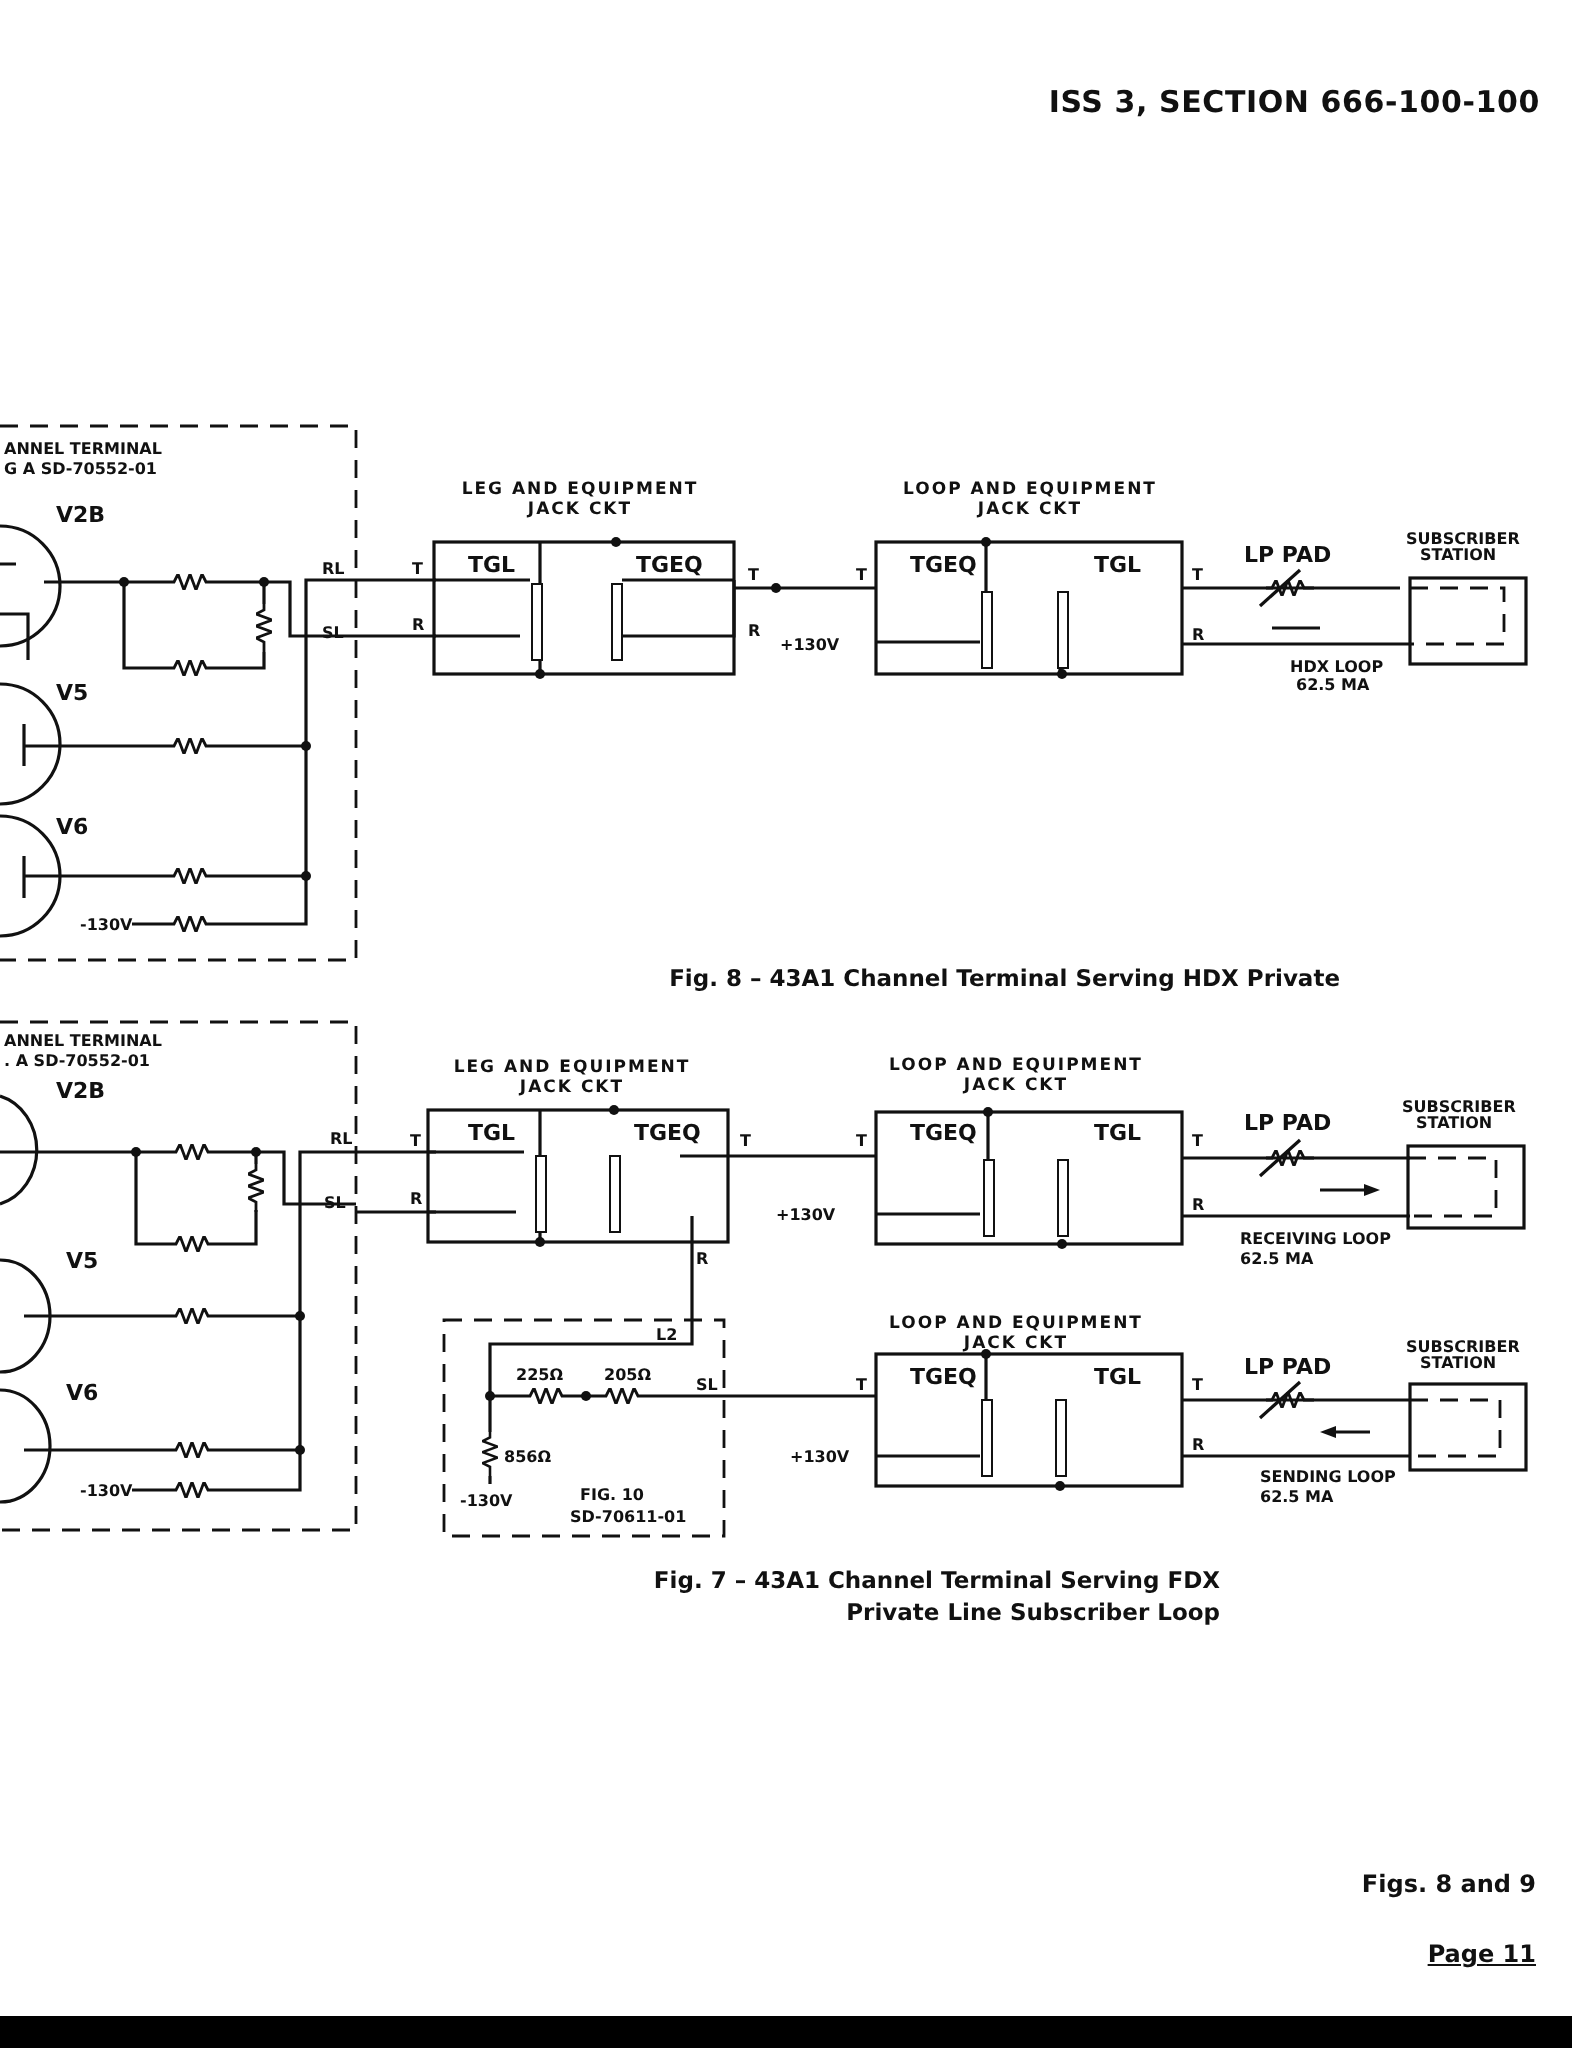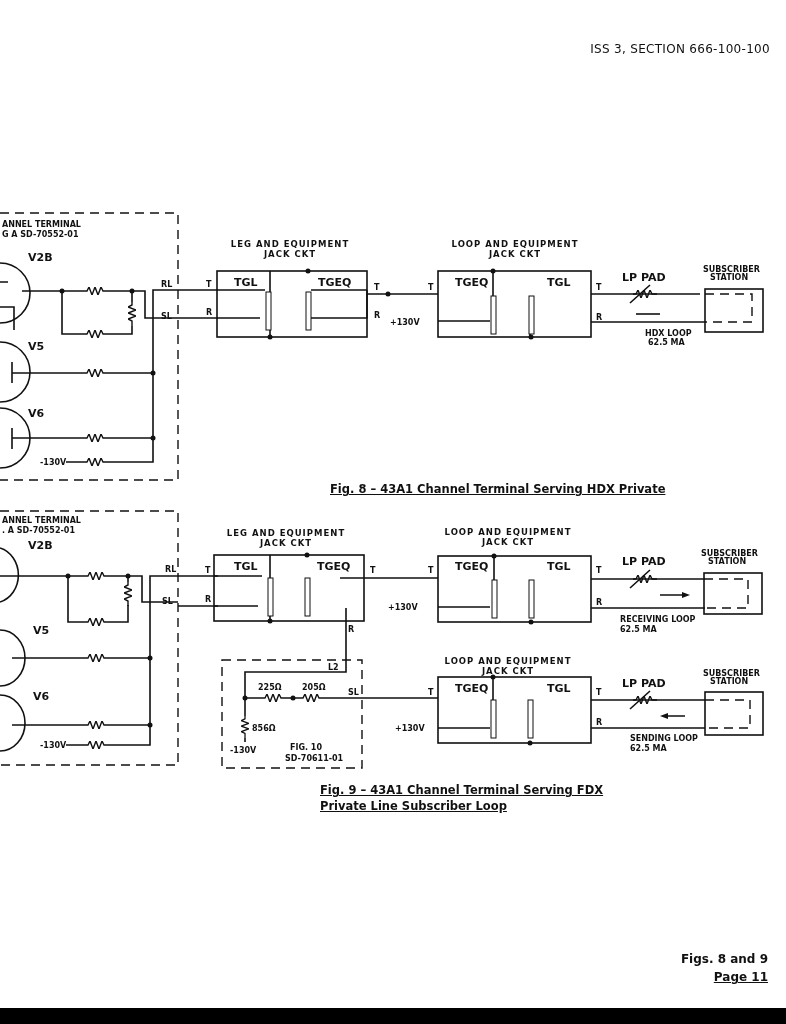--- a/index.html
+++ b/index.html
@@ -1,19 +1,19 @@
 <!DOCTYPE html>
 <html><head>
 <meta charset="utf-8">
 <style>
   html,body{margin:0;padding:0;background:#fff;}
   body{width:786px;height:1024px;position:relative;overflow:hidden;font-family:"DejaVu Sans",sans-serif;color:#111;}
-  .hdr{position:absolute;top:42px;right:16px;font-weight:normal;font-size:12px;letter-spacing:0.3px;}
-  .cap{position:absolute;font-weight:bold;font-size:11.5px;text-align:left;line-height:16px;text-decoration:underline;}
-  .foot1{position:absolute;top:935px;right:18px;font-weight:bold;font-size:12px;margin-top:17px;}
+  .hdr{position:absolute;top:42px;right:16px;font-weight:bold;font-size:15px;letter-spacing:0.3px;}
+  .cap{position:absolute;font-weight:bold;font-size:11.5px;text-align:right;line-height:16px;}
+  .foot1{position:absolute;top:935px;right:18px;font-weight:bold;font-size:12px;}
   .foot2{position:absolute;top:970px;right:18px;font-weight:bold;font-size:12px;text-decoration:underline;}
   .bar{position:absolute;left:0;top:1008px;width:786px;height:16px;background:#000;}
   svg{position:absolute;left:0;top:0;}
   svg text{font-family:"DejaVu Sans",sans-serif;fill:#111;}
   .lbl{font-size:8.5px;font-weight:bold;letter-spacing:1px;}
   .big{font-size:11px;font-weight:bold;}
   .sm{font-size:8px;font-weight:bold;}
   .w{stroke:#111;stroke-width:1.6;fill:none;}
   .d{stroke:#111;stroke-width:1.4;fill:none;stroke-dasharray:9 6;}
 </style>
@@ -221,19 +221,19 @@
     <text class="sm" x="710" y="684">STATION</text>
     <rect class="w" x="705" y="692" width="58" height="43"></rect>
     <path class="d" d="M705 700 H750 V728 H705"></path>
   </g>
 </svg>
 
 <div class="cap" style="left:330px;top:481px;width:340px;">
   <div>Fig. 8 – 43A1 Channel Terminal Serving HDX Private</div>
 </div>
 <div class="cap" style="left:320px;top:782px;width:290px;">
-  <div>Fig. 9 – 43A1 Channel Terminal Serving FDX</div>
+  <div>Fig. 7 – 43A1 Channel Terminal Serving FDX</div>
   <div>Private Line Subscriber Loop</div>
 </div>
 
 <div class="foot1">Figs. 8 and 9</div>
 <div class="foot2">Page 11</div>
 <div class="bar"></div>
 
 </body></html>

